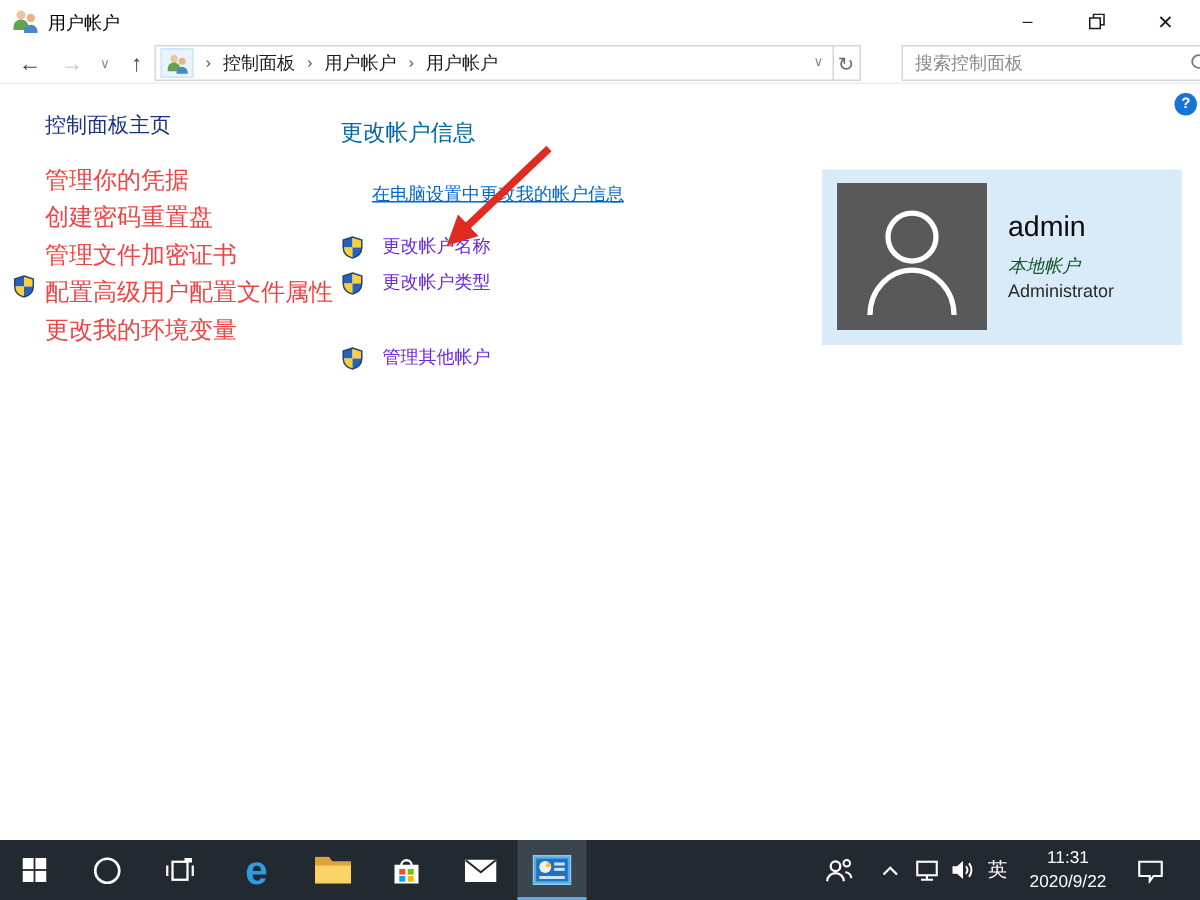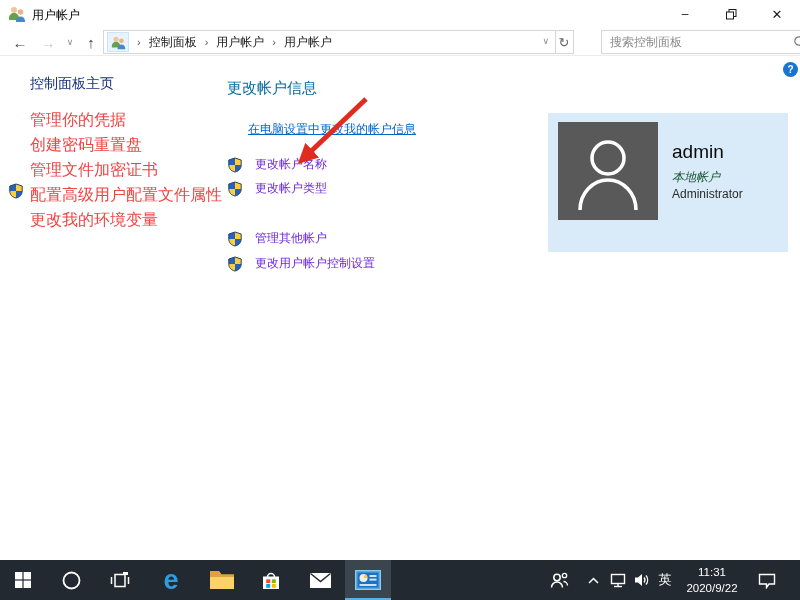--- a/index.html
+++ b/index.html
@@ -39,21 +39,21 @@
   .content { position:absolute; top:56px; left:0; width:800px; height:504px; background:#fff; }
   .help-btn { position:absolute; left:783px; top:6px; width:15px; height:15px; border-radius:50%; background:#1574d4; color:#fff; font-size:10px; font-weight:bold; display:flex; align-items:center; justify-content:center; }
   .side-home { position:absolute; left:30px; top:19px; font-size:14px; color:#19317e; cursor:pointer; }
   .side-link { position:absolute; left:30px; font-size:16px; color:#ef4444; cursor:pointer;text-align:right; }
   .side-shield { position:absolute; left:8px; top:127px; }
   .main-heading { position:absolute; left:227px; top:23px; font-size:15px; color:#0369a1; }
   .settings-link { position:absolute; left:248px; top:65px; font-size:12px; color:#0066cc; text-decoration:underline; cursor:pointer; }
   .task-row { position:absolute; display:flex; align-items:center; cursor:pointer; }
   .task-row .lbl { font-size:12px; color:#6d28d9; margin-left:12px; }
   
-  .acct-panel { position:absolute; left:548px; top:57px; width:240px; height:139px; background:#d9eaf8; }
+  .acct-panel { position:absolute; left:548px; top:57px; width:240px; height:117px; background:#d9eaf8; }
   .avatar { position:absolute; left:10px; top:9px; width:100px; height:98px; background:#595959; }
   .acct-name { position:absolute; left:124px; top:28px; font-size:19px; color:#0a0a0a; }
   .acct-type { position:absolute; left:124px; top:56px; font-size:12px; color:#14532d;font-style:italic; }
   .acct-role { position:absolute; left:124px; top:74px; font-size:12px; color:#2b2b2b; }
   
   .overlay { position:absolute; left:0; top:0; width:800px; height:600px; pointer-events:none; }
   
   .taskbar { position:absolute; left:0; top:560px; width:800px; height:40px; background:#232930; }
   .tb-btn { position:absolute; top:0; width:46px; height:40px; display:flex; align-items:center; justify-content:center; cursor:pointer; }
   .tb-btn.active { background:#3a454e; }
@@ -187,32 +187,20 @@
           <g clip-path="url(#sh1)">
             <rect width="8" height="8" fill="#2862b8"></rect>
             <rect x="8" width="8" height="8" fill="#fbce3a"></rect>
             <rect y="8" width="8" height="8" fill="#fbce3a"></rect>
             <rect x="8" y="8" width="8" height="8" fill="#2862b8"></rect>
           </g>
           <path d="M8 1 L14.2 3 V8 C14.2 11.8 11.5 14.4 8 15 C4.5 14.4 1.8 11.8 1.8 8 V3 Z" fill="none" stroke="#23456e"></path>
         </svg>
       <span class="lbl">管理其他帐户</span>
     </div>
-    <div class="task-row" style="left:227px; top:199px">
-      <svg width="16" height="16" viewBox="0 0 16 16">
-          <g clip-path="url(#sh1)">
-            <rect width="8" height="8" fill="#2862b8"></rect>
-            <rect x="8" width="8" height="8" fill="#fbce3a"></rect>
-            <rect y="8" width="8" height="8" fill="#fbce3a"></rect>
-            <rect x="8" y="8" width="8" height="8" fill="#2862b8"></rect>
-          </g>
-          <path d="M8 1 L14.2 3 V8 C14.2 11.8 11.5 14.4 8 15 C4.5 14.4 1.8 11.8 1.8 8 V3 Z" fill="none" stroke="#23456e"></path>
-        </svg>
-      <span class="lbl">更改用户帐户控制设置</span>
-    </div>
 
     <div class="acct-panel">
       <div class="avatar">
         <svg width="100" height="98" viewBox="0 0 100 98">
           <circle cx="50" cy="36" r="16" fill="none" stroke="#fff" stroke-width="3.5"></circle>
           <path d="M22 88 a28 30 0 0 1 56 0" fill="none" stroke="#fff" stroke-width="3.5"></path>
         </svg>
       </div>
       <div class="acct-name">admin</div>
       <div class="acct-type">本地帐户</div>

